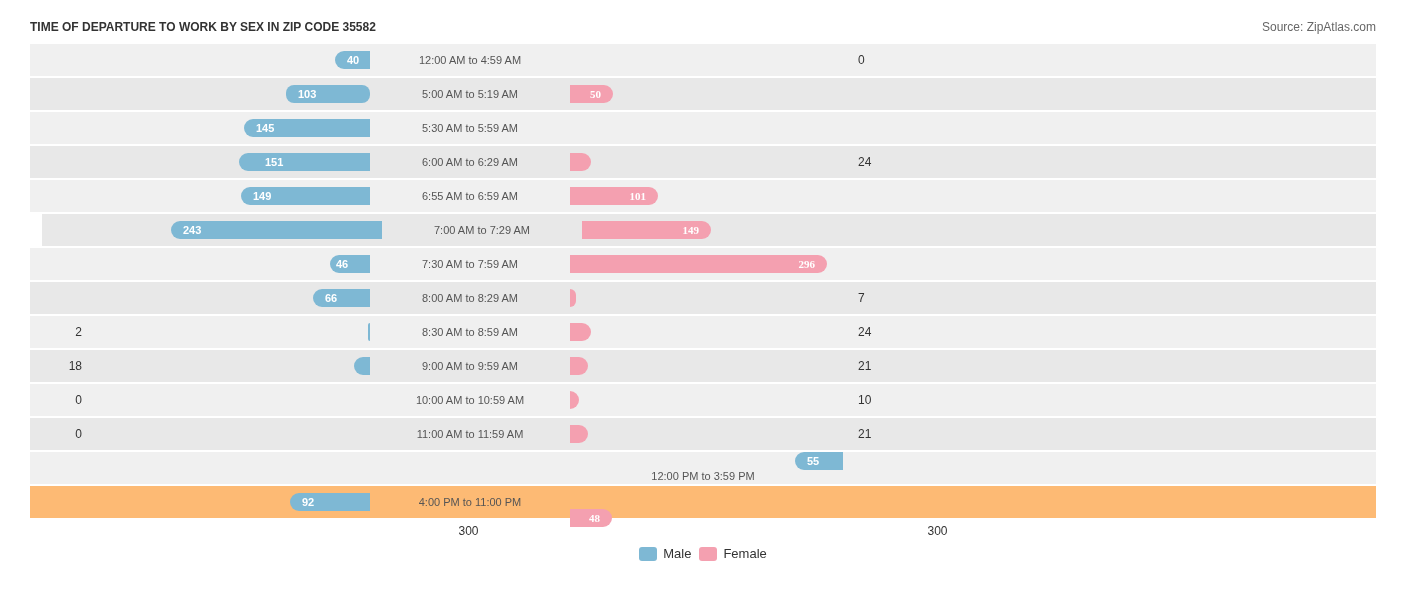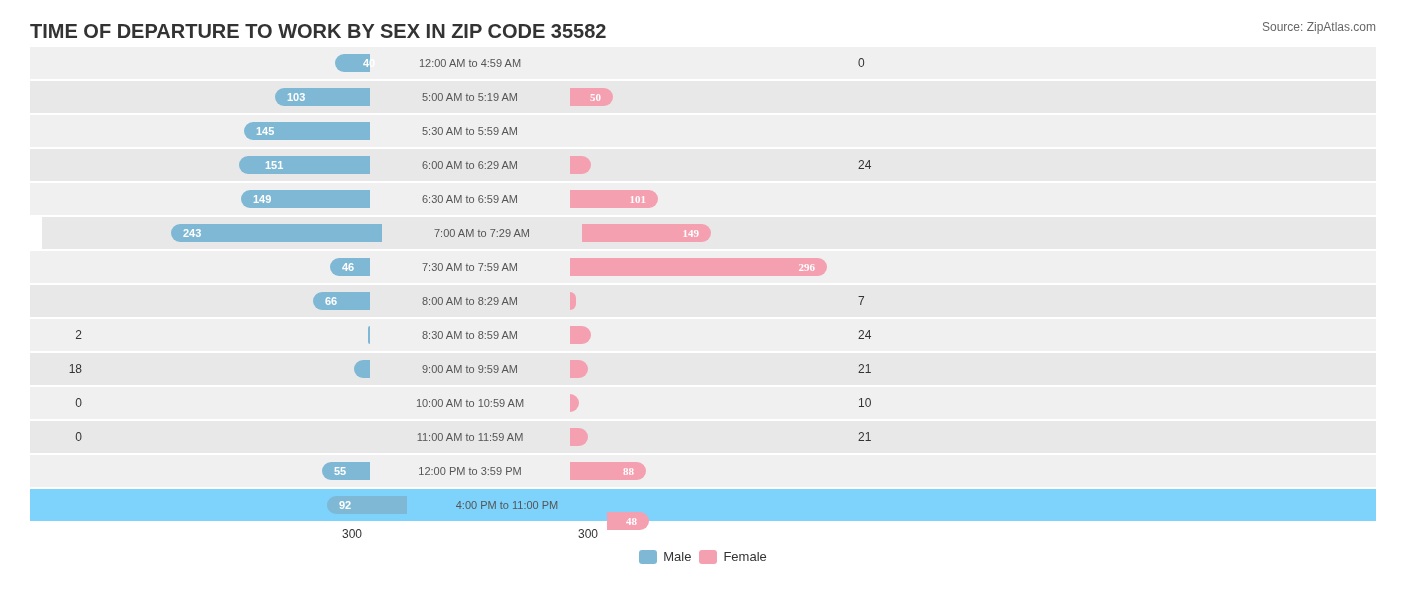--- a/index.html
+++ b/index.html
@@ -4,21 +4,21 @@
   <style>
     * { box-sizing: border-box; margin: 0; padding: 0; }
     body {
       font-family: Arial, sans-serif;
       background: #fff;
       width: 1406px;
       min-height: 594px;
       padding: 20px 30px;
     }
     .chart-title {
-      font-size: 20px;
+      font-size: 12px;
       font-weight: bold;
       color: #333;
       margin-bottom: 4px;
     }
     .source {
       font-size: 12px;
       color: #666;
       text-align: right;
       margin-bottom: 10px;
     }
@@ -88,20 +88,21 @@
       text-align: left;
       font-size: 12px;
       color: #333;
       padding-left: 8px;
       flex-shrink: 0;
     }
     .axis-row {
       display: flex;
       align-items: center;
       margin-top: 6px;
+      justify-content: space-between;
     }
     .axis-left {
       width: 60px;
       text-align: right;
       font-size: 12px;
       color: #333;
       padding-right: 8px;
     }
     .axis-label-area {
       width: 200px;
@@ -150,33 +151,33 @@
   <div style="display:flex; justify-content:space-between; align-items:flex-start;">
     <div class="chart-title">TIME OF DEPARTURE TO WORK BY SEX IN ZIP CODE 35582</div>
     <div class="source">Source: ZipAtlas.com</div>
   </div>
 
   <div class="chart-area" id="chart-area">
   <div class="row" style="background: rgb(240, 240, 240);">
         <div class="left-val"></div>
         <div class="left-bar-container">
           <div class="left-bar" style="width: 35px; background: rgb(126, 184, 212); position: relative;">
-            <span class="bar-inner-label" style="position: absolute; left: 22px;">40</span>
+            <span class="bar-inner-label" style="position: absolute; left: 6px;">40</span>
           </div>
         </div>
         <div class="label-cell">12:00 AM to 4:59 AM</div>
         <div class="right-bar-container">
           <div class="right-bar" style="width: 0px; background: rgb(244, 160, 176);"></div>
         </div>
         <div class="right-val">0</div>
       </div>
       <div class="row" style="background: rgb(232, 232, 232);">
         <div class="left-val"></div>
         <div class="left-bar-container">
-          <div class="left-bar" style="width: 95px; background: rgb(126, 184, 212); position: relative;">
+          <div class="left-bar" style="width: 84px; background: rgb(126, 184, 212); position: relative; border-radius: 8px;">
             <span class="bar-inner-label" style="position: absolute; left: 6px;">103</span>
           </div>
         </div>
         <div class="label-cell">5:00 AM to 5:19 AM</div>
         <div class="right-bar-container">
           <div class="right-bar" style="width: 43px; background: rgb(244, 160, 176); position: relative;">
             <span class="bar-inner-label" style="position: absolute; right: 6px;">50</span>
           </div>
         </div>
         <div class="right-val"></div>
@@ -204,21 +205,21 @@
         </div>
         <div class="right-val">24</div>
       </div>
       <div class="row" style="background: rgb(240, 240, 240);">
         <div class="left-val"></div>
         <div class="left-bar-container">
           <div class="left-bar" style="width: 129px; background: rgb(126, 184, 212); position: relative;">
             <span class="bar-inner-label" style="position: absolute; left: 6px;">149</span>
           </div>
         </div>
-        <div class="label-cell">6:30 AM to 6:59 AM</div>
+        <div class="label-cell">6:55 AM to 6:59 AM</div>
         <div class="right-bar-container">
           <div class="right-bar" style="width: 88px; background: rgb(244, 160, 176); position: relative;">
             <span class="bar-inner-label" style="position: absolute; right: 6px;">101</span>
           </div>
         </div>
         <div class="right-val"></div>
       </div>
       <div class="row" style="background: rgb(232, 232, 232); margin-left: 12px;">
         <div class="left-val"></div>
         <div class="left-bar-container">
@@ -231,21 +232,21 @@
           <div class="right-bar" style="width: 129px; background: rgb(244, 160, 176); position: relative;">
             <span class="bar-inner-label" style="position: absolute; right: 6px;">149</span>
           </div>
         </div>
         <div class="right-val"></div>
       </div>
       <div class="row" style="background: rgb(240, 240, 240);">
         <div class="left-val"></div>
         <div class="left-bar-container">
           <div class="left-bar" style="width: 40px; background: rgb(126, 184, 212); position: relative;">
-            <span class="bar-inner-label" style="position: absolute; left: 6px;">46</span>
+            <span class="bar-inner-label" style="position: absolute; left: 0;">46</span>
           </div>
         </div>
         <div class="label-cell">7:30 AM to 7:59 AM</div>
         <div class="right-bar-container">
           <div class="right-bar" style="width: 257px; background: rgb(244, 160, 176); position: relative;">
             <span class="bar-inner-label" style="position: absolute; right: 6px;">296</span>
           </div>
         </div>
         <div class="right-val"></div>
       </div>
@@ -299,36 +300,31 @@
         <div class="left-val">0</div>
         <div class="left-bar-container">
           <div class="left-bar" style="width: 0px; background: rgb(126, 184, 212);"></div>
         </div>
         <div class="label-cell">11:00 AM to 11:59 AM</div>
         <div class="right-bar-container">
           <div class="right-bar" style="width: 18px; background: rgb(244, 160, 176);"></div>
         </div>
         <div class="right-val">21</div>
       </div>
-      <div class="row" style="background: rgb(240, 240, 240);">
+      <div class="row" style="background: rgb(240, 240, 240); flex-direction: column;">
         <div class="left-val"></div>
         <div class="left-bar-container">
           <div class="left-bar" style="width: 48px; background: rgb(126, 184, 212); position: relative;">
             <span class="bar-inner-label" style="position: absolute; left: 6px;">55</span>
           </div>
         </div>
         <div class="label-cell">12:00 PM to 3:59 PM</div>
-        <div class="right-bar-container">
-          <div class="right-bar" style="width: 76px; background: rgb(244, 160, 176); position: relative;">
-            <span class="bar-inner-label" style="position: absolute; right: 6px;">88</span>
-          </div>
-        </div>
-        <div class="right-val"></div>
-      </div>
-      <div class="row" style="background: #7dd3fc; padding-left: 37px;">
+        <div class="right-val"></div>
+      </div>
+      <div class="row" style="background: #fdba74;">
         <div class="left-val"></div>
         <div class="left-bar-container">
           <div class="left-bar" style="width: 80px; background: rgb(126, 184, 212); position: relative;">
             <span class="bar-inner-label" style="position: absolute; left: 6px;">92</span>
           </div>
         </div>
         <div class="label-cell">4:00 PM to 11:00 PM</div>
         <div class="right-bar-container">
           <div class="right-bar" style="width: 42px; background: rgb(244, 160, 176); position: relative; margin-top: 32px;">
             <span class="bar-inner-label" style="position: absolute; right: 6px;">48</span>

